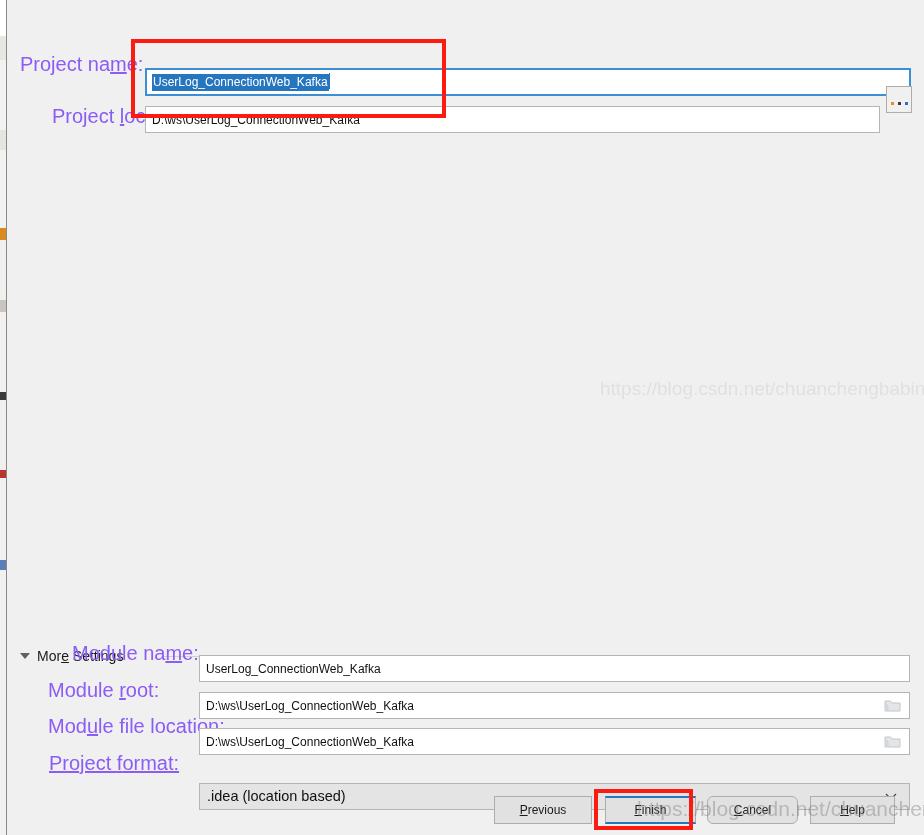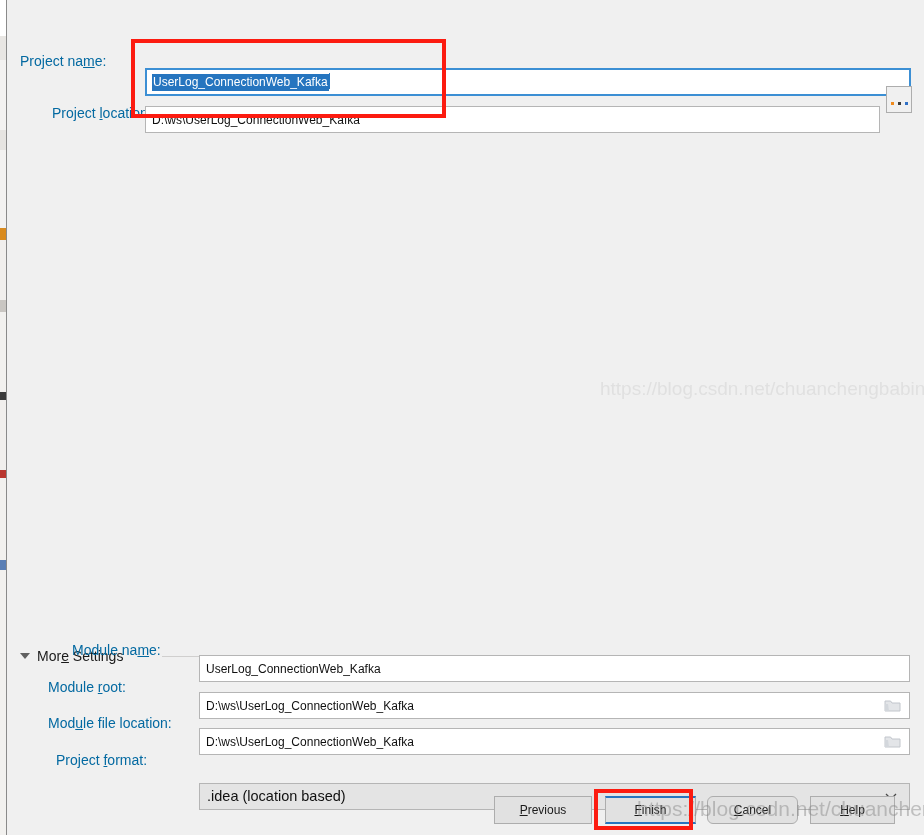--- a/index.html
+++ b/index.html
@@ -83,21 +83,21 @@
   #close-button svg { position: absolute; left: 16px; top: 12px; }
 
   
   #body-area {
     position: absolute; left: 0; top: 38px; width: 917px; height: 797px;
     background: #f0f0f0;
   }
 
   .field-label {
     position: absolute;
-    font-size: 14px; color: #0369a1; white-space: nowrap;
+    font-size: 20px; color: #8b5cf6; white-space: nowrap;
   }
   .field-label u { text-decoration: underline; }
 
   .textfield {
     position: absolute;
     background: #ffffff;
     border: 1px solid #b5b5b5;
     font-size: 12px; color: #101010;
     padding: 0 6px;
     line-height: 26px;
@@ -250,21 +250,21 @@
       <span>Mod</span><u>u</u><span>le file location:</span>
     </div>
     <div class="textfield" style="left:192px; top:670px; width:711px; height:27px;">
       <span>D:\ws\UserLog_ConnectionWeb_Kafka</span>
       <svg class="folder-icon" style="right:8px; top:5px;" width="17" height="15" viewBox="0 0 17 15">
         <path d="M1 3 L1 13 L16 13 L16 5 L8 5 L6.6 3 Z" fill="#e3e5e8" stroke="#c2c6cc" stroke-width="1"></path>
         <path d="M1 6 L4 6 L5 13 L1 13 Z" fill="#d3d7dc"></path>
       </svg>
     </div>
 
-    <div class="field-label" style="left:49px; top:714px;">
+    <div class="field-label" style="left:42px; top:714px;text-decoration:underline;">
       <span>Project </span><u>f</u><span>ormat:</span>
     </div>
     <div id="project-format-combo">
       <span>.idea (location based)</span>
       <svg id="project-format-arrow" width="12" height="8" viewBox="0 0 12 8">
         <polyline points="1,1 6,6 11,1" fill="none" stroke="#4a4a4a" stroke-width="1.3"></polyline>
       </svg>
     </div>
 
     <div class="dlg-btn" style="left:487px; top:758px; width:98px;">

